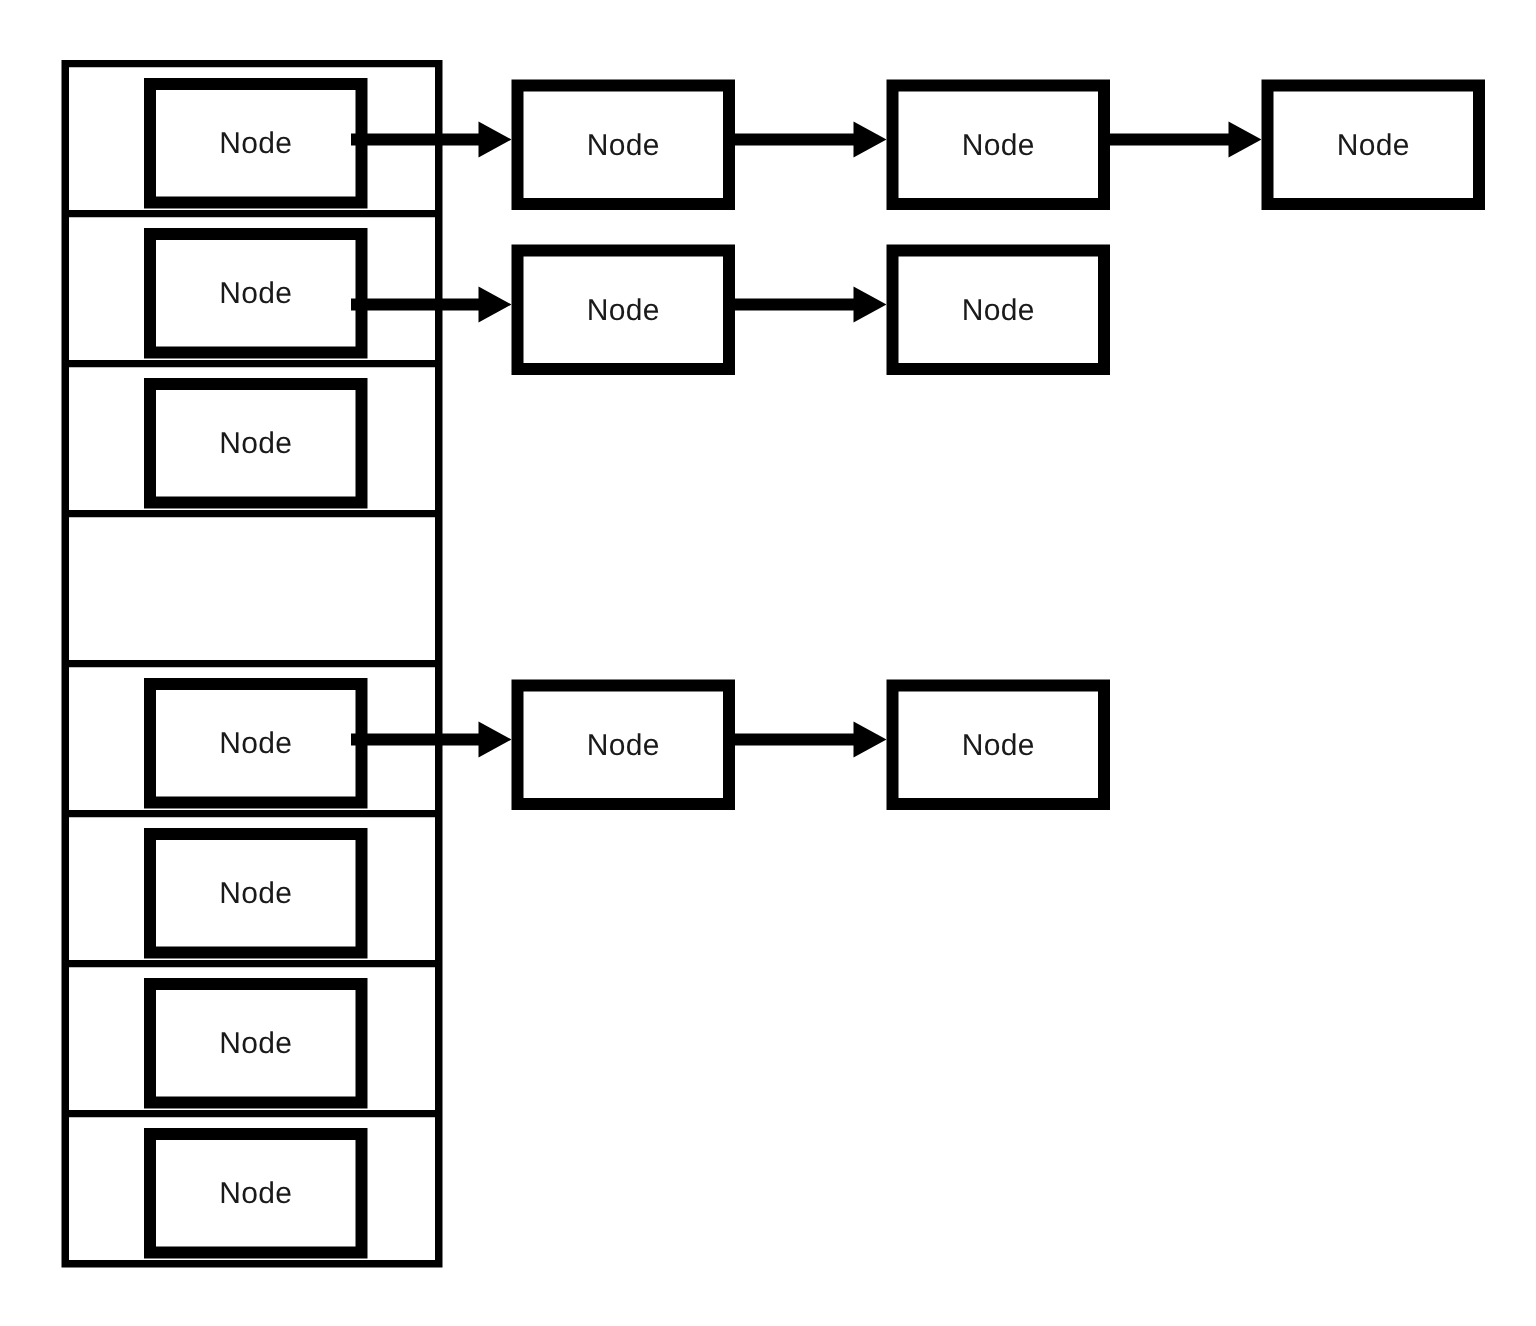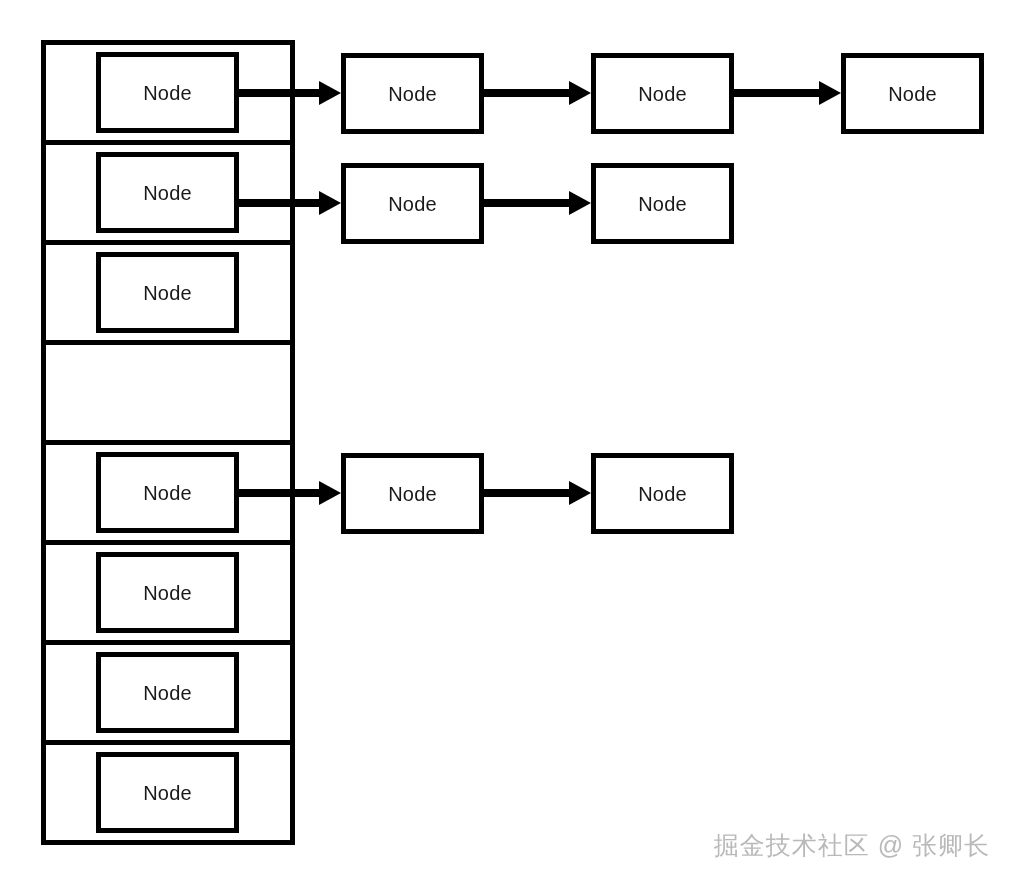--- a/index.html
+++ b/index.html
@@ -41,21 +41,21 @@
   }
   .bucket-cell:last-child {
     border-bottom: none;
   }
 
   
   .node {
     position: absolute;
     width: 133px;
     height: 71px;
-    border: 5px solid #000000;
+    border: 8px solid #000000;
     box-sizing: content-box;
     background: #ffffff;
     display: flex;
     align-items: center;
     justify-content: center;
   }
   .node-label {
     font-size: 20px;
     color: #1a1a1a;
     line-height: 1;
@@ -218,15 +218,14 @@
 
   <div class="arrow" style="left:484px; top:489px; width:107px;">
     <div class="shaft" style="width:90px;"></div>
     <div class="head" style="left:85px;"></div>
   </div>
 
   <div class="node chain-node" style="left:591px; top:453px;">
     <span class="node-label">Node</span>
   </div>
 
-  <div class="watermark">掘金技术社区 @ 张卿长</div>
 
 </div>
 
 </body></html>

